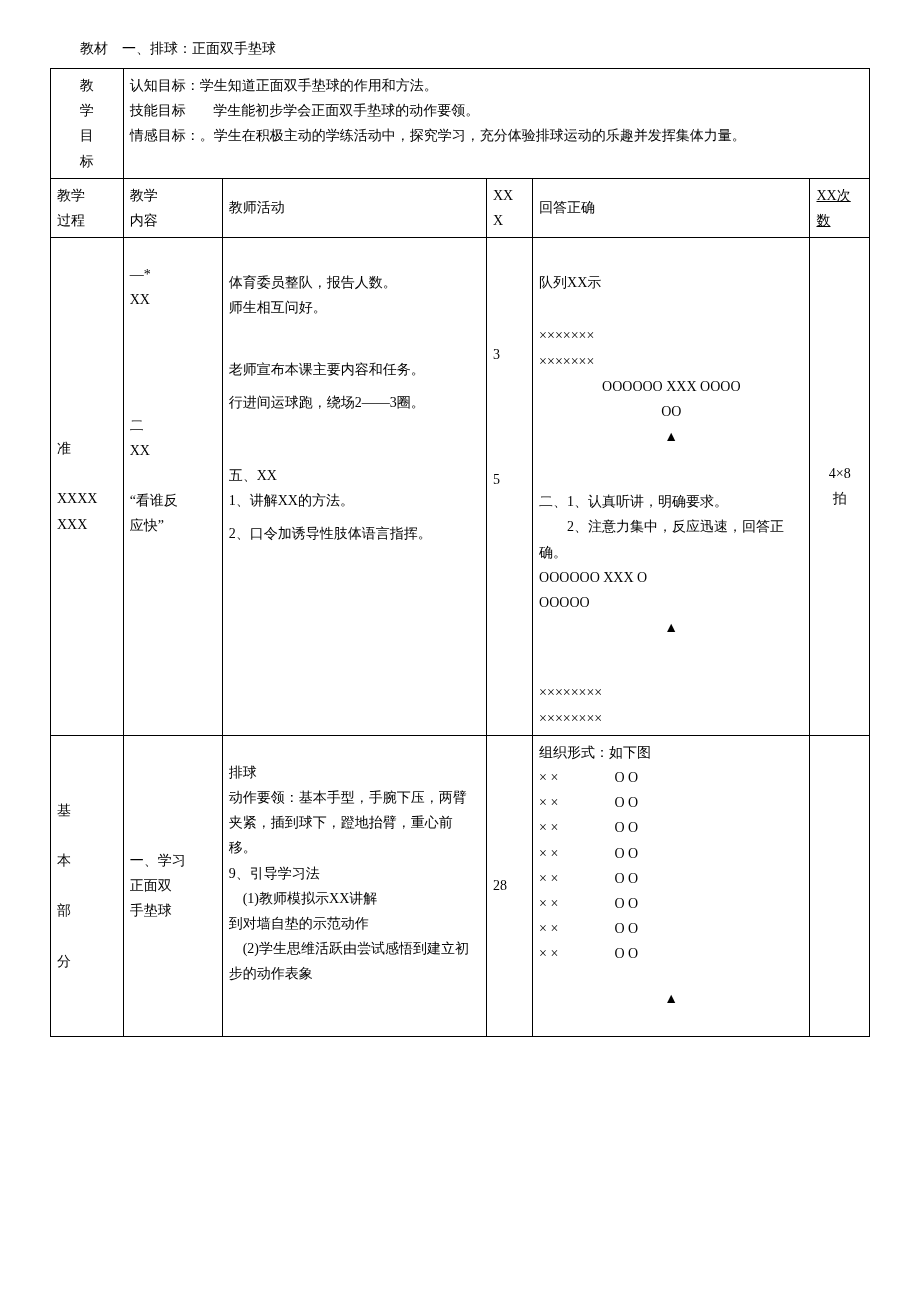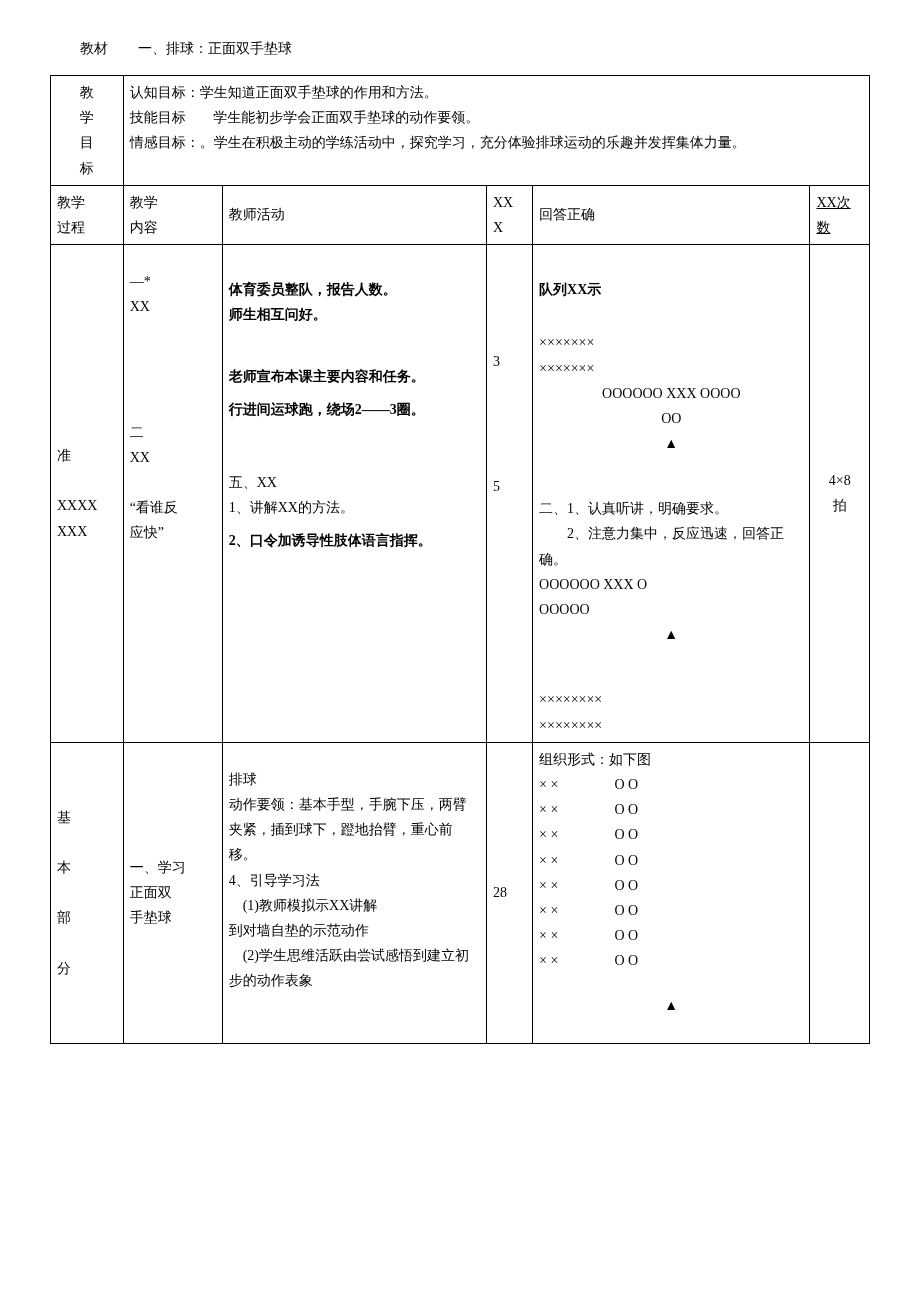--- a/index.html
+++ b/index.html
@@ -5,24 +5,24 @@
   body {
     font-family: "SimSun", "宋体", serif;
     font-size: 14px;
     background: #fff;
     margin: 0;
     padding: 40px 50px;
     width: 820px;
     color: #000;
   }
   .header-line {
-    margin-bottom: 17px;
+    margin-bottom: 10px;
     padding-left: 30px;
     display: flex;
-    gap: 30px;
+    gap: 14px;
   }
   table.main {
     border-collapse: collapse;
     width: 100%;
     table-layout: fixed;
   }
   table.main td {
     border: 1px solid #000;
     padding: 4px 6px;
     vertical-align: top;
@@ -51,21 +51,20 @@
   }
   .student-col {
     width: 210px;
   }
   .vcenter {
     vertical-align: middle !important;
   }
   .block {
     margin-top: 8px;
     margin-bottom: 8px;
-    font-weight: bold;
   }
   .spacer {
     height: 20px;
     display: block;
   }
   .tri {
     text-align: center;
     display: block;
   }
 </style>
@@ -196,21 +195,21 @@
 部
 
 分</td>
     <td class="vcenter" style="white-space:pre-line;">一、学习
 正面双
 手垫球</td>
     <td>
       <span class="spacer"></span>
       <div>排球</div>
       <div>动作要领：基本手型，手腕下压，两臂夹紧，插到球下，蹬地抬臂，重心前移。</div>
-      <div>4、引导学习法</div>
+      <div>9、引导学习法</div>
       <div>　(1)教师模拟示XX讲解</div>
       <div>到对墙自垫的示范动作</div>
       <div>　(2)学生思维活跃由尝试感悟到建立初步的动作表象</div>
       <span class="spacer"></span>
     </td>
     <td class="vcenter">28</td>
     <td>
       <div>组织形式：如下图</div>
       <div>× ×　　　　O O</div>
       <div>× ×　　　　O O</div>

